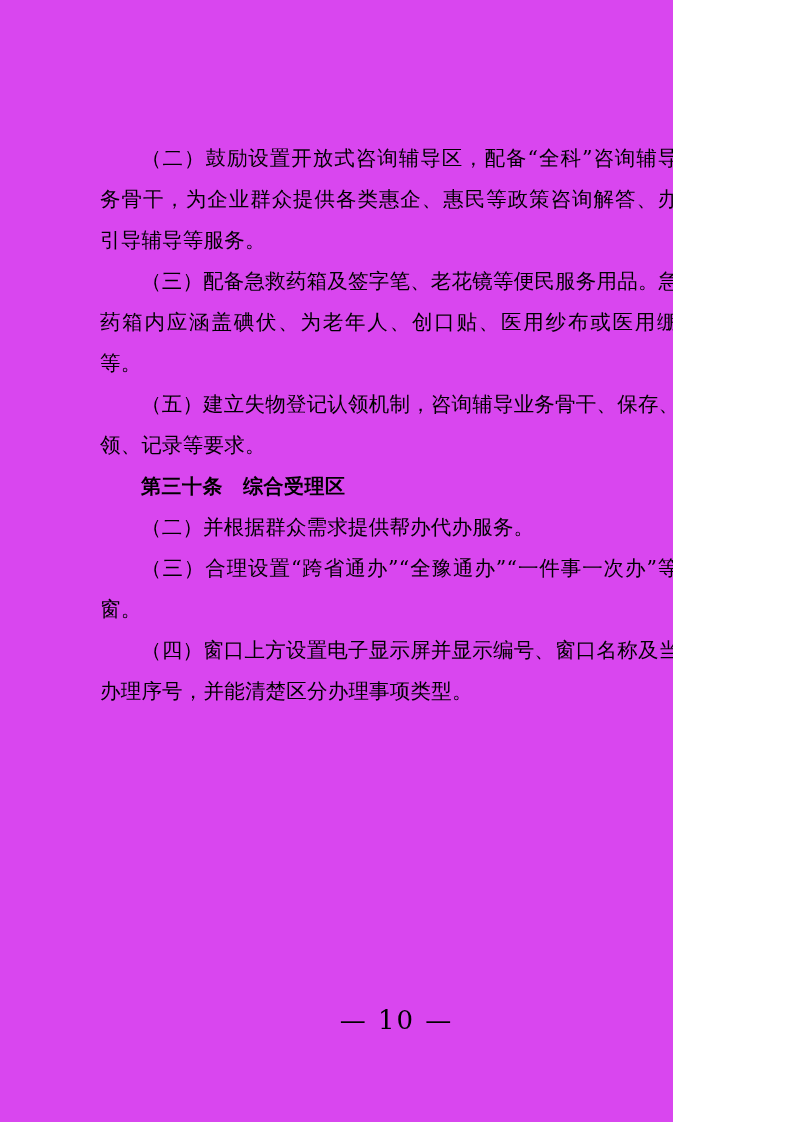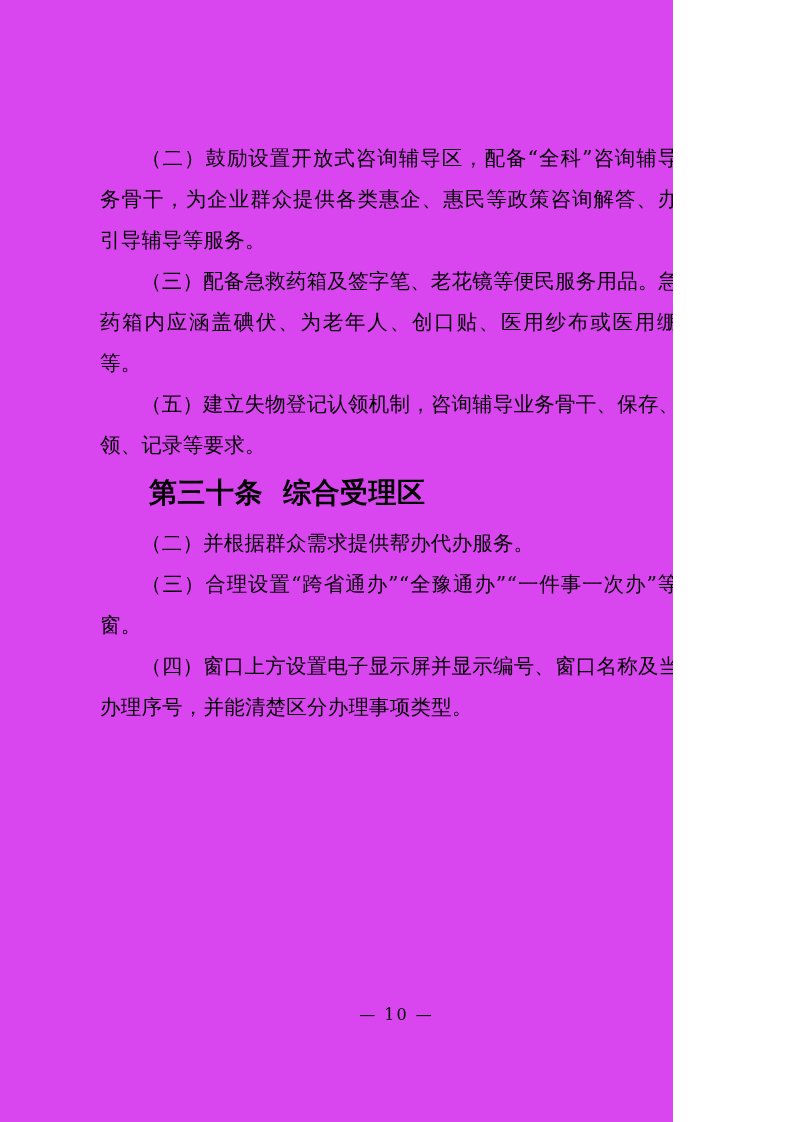--- a/index.html
+++ b/index.html
@@ -26,41 +26,41 @@
     font-size: 20.5px;
     line-height: 41px;
     color: #000000;
     text-align: justify;
     text-justify: inter-ideograph;
     text-indent: 41px;
     margin: 0;
     letter-spacing: 0.2px;
   }
   .heading {
-    font-family: Liberation Mono, monospace;
-    font-size: 28px;
+    font-family: Liberation Sans, sans-serif;
+    font-size: 20px;
     line-height: 41px;
     font-weight: bold;
     color: #000000;
-    margin: 8px;
+    margin: 0;
     text-indent: 41px;
     letter-spacing: 0.5px;
   }
   .heading .gap {
     display: inline-block;
     width: 20px;
   }
   .footer {
     position: absolute;
     left: 0;
     top: 1005px;
     width: 793px;
     text-align: center;
     font-family: "DejaVu Serif", "Liberation Serif", serif;
-    font-size: 16px;
+    font-size: 26px;
     color: #000000;
     letter-spacing: 2px;
   }
 </style>
 </head>
 <body>
 
 <div class="page">
   <div class="content">
 

